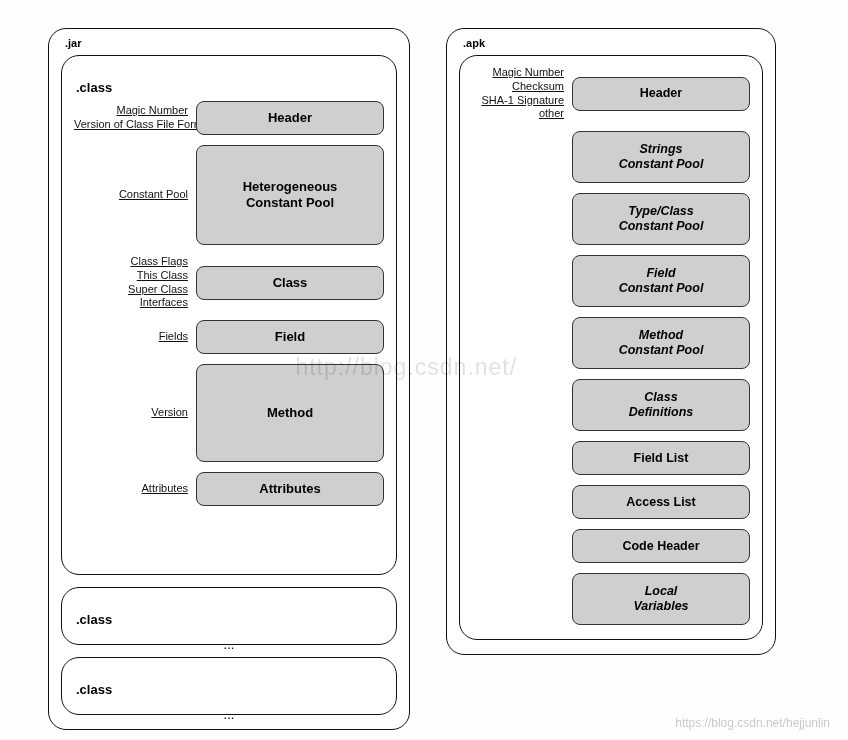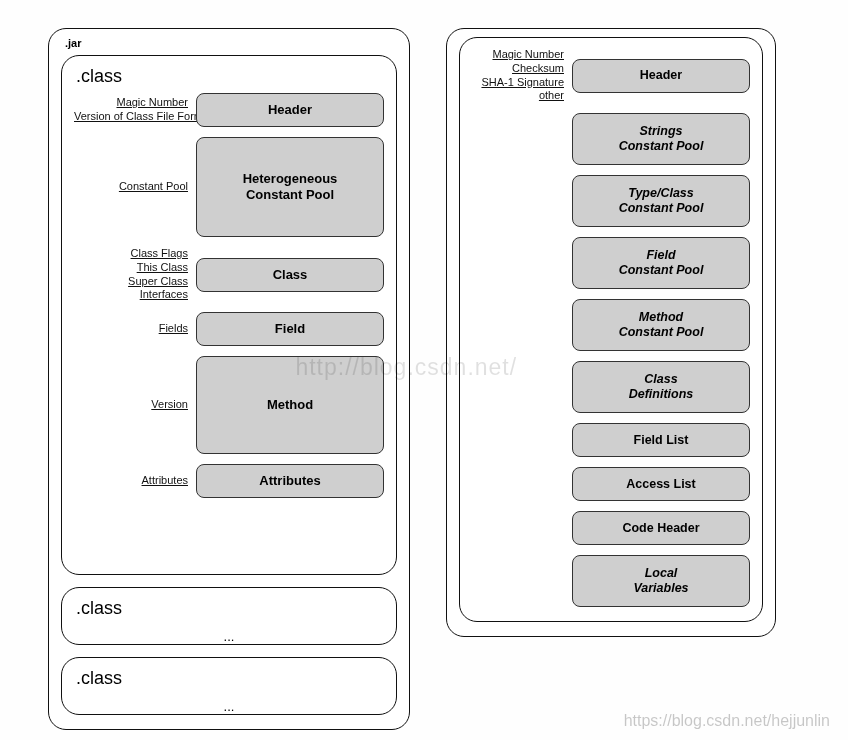--- a/index.html
+++ b/index.html
@@ -43,23 +43,23 @@
   .inner {
     border: 1px solid #111;
     border-radius: 18px;
     padding: 10px 12px 14px;
     background: #fff;
   }
   .class-main { min-height: 520px; }
   .class-small { height: 58px; margin-top: 12px; display:flex; flex-direction:column; }
   .class-small .ellipsis{ text-align:center; font-size:13px; margin-top:4px; flex:1; display:flex; align-items:center; justify-content:center;}
   .inner-title {
-    font-size: 18px;
-    font-weight: 400;
-    margin: 0 0 6px 2px;
+    font-size: 13px;
+    font-weight: 700;
+    margin: 14px 0 6px 2px;
     display: block;
   }
 
   .rows { display: flex; flex-direction: column; gap: 10px; }
   .row  { display: flex; align-items: center; }
   .labels {
     width: 122px;
     text-align: right;
     padding-right: 8px;
     font-size: 11px;
@@ -97,21 +97,21 @@
     font-size: 23px;
     color: rgba(0,0,0,0.12);
     letter-spacing: 1px;
     white-space: nowrap;
     pointer-events: none;
     font-family: Verdana, sans-serif;
   }
   .watermark-corner {
     position: absolute;
     right: 18px; bottom: 10px;
-    font-size: 16px;
+    font-size: 12px;
     color: rgba(0,0,0,0.22);
     pointer-events: none;
     font-family: Arial, sans-serif;
   }
 </style>
 </head>
 <body>
 
 <div class="canvas">
   <div class="columns">
@@ -171,20 +171,21 @@
             <div class="ellipsis">...</div>
           </div>
           <div class="inner class-small">
             <span class="inner-title">.class</span>
             <div class="ellipsis">...</div>
           </div>
         </div>
     </div>
 
     <div class="container apk">
+      <div class="container-title">.apk</div>
 
       <div class="inner">
         <div class="rows dex-rows" id="dex-rows">
             <div class="row">
               <div class="labels">
                 <div>Magic Number</div>
                 <div>Checksum</div>
                 <div>SHA-1 Signature</div>
                 <div>other</div>
               </div>

